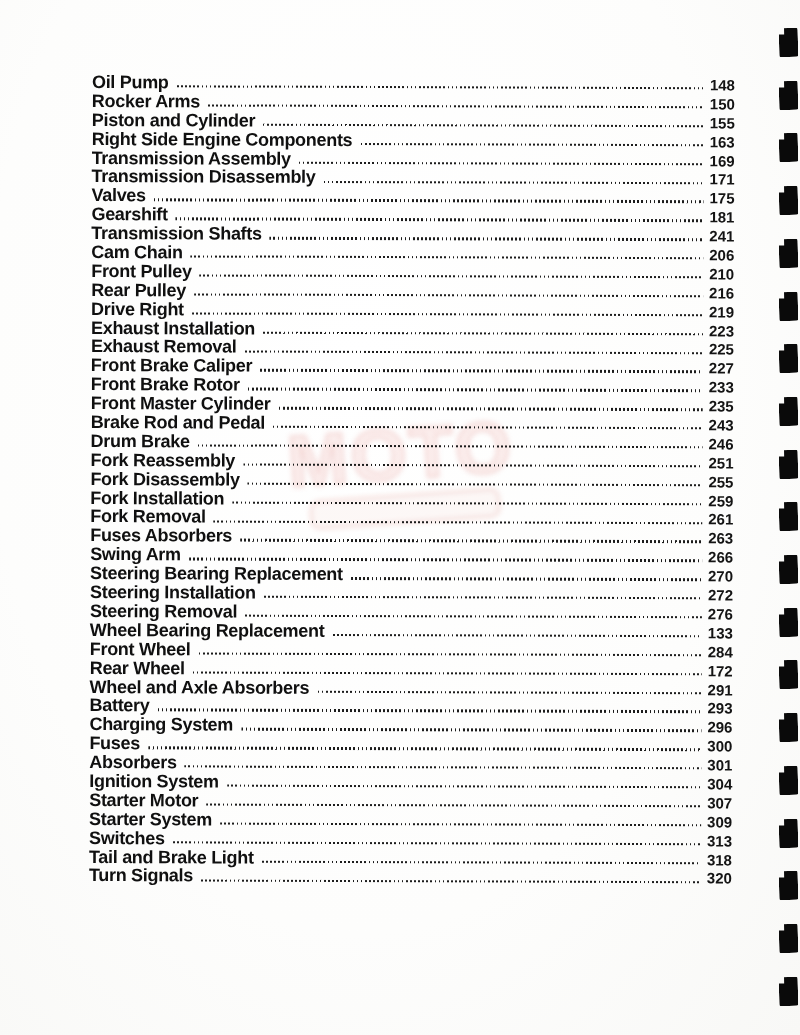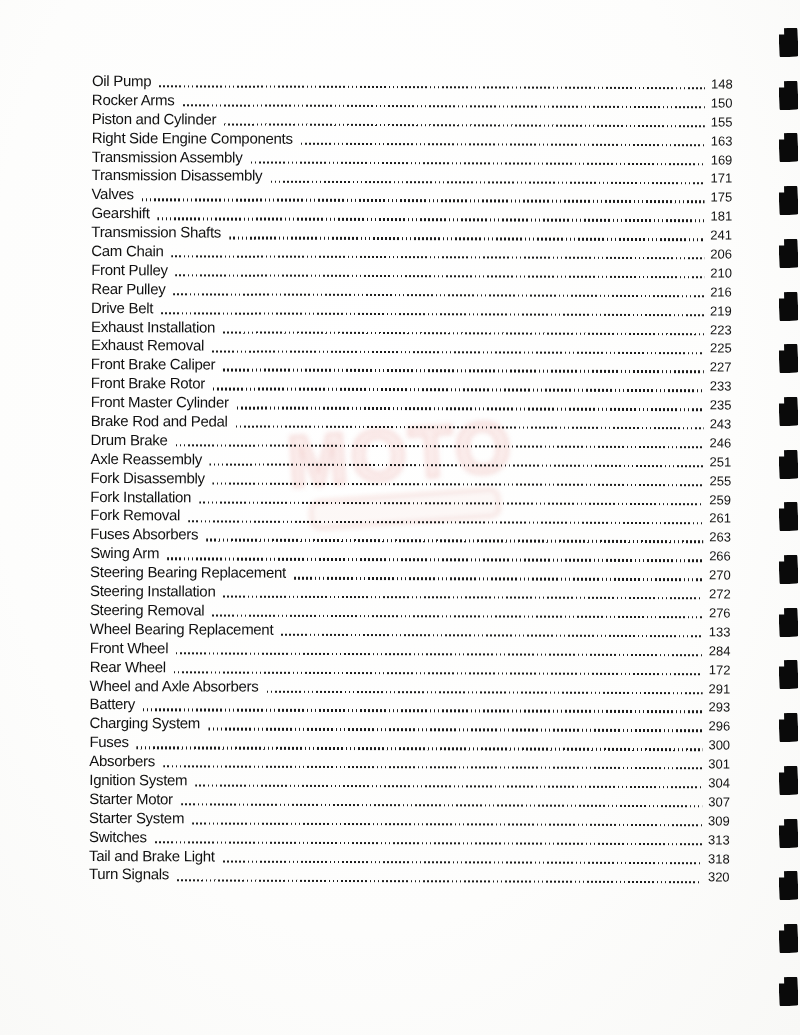--- a/index.html
+++ b/index.html
@@ -29,39 +29,39 @@
     transform-origin: 0 0;
     z-index: 2;
   }
   .toc-row {
     display: flex;
     align-items: baseline;
     height: 18.9px;
     white-space: nowrap;
   }
   .toc-title {
-    font-weight: normal;
-    font-size: 15px;
+    font-weight: bold;
+    font-size: 18px;
     letter-spacing: -0.3px;
     color: #101010;
   }
   .leader {
     flex: 1;
     align-self: flex-end;
     height: 2.3px;
     margin: 0 6px 3.5px 8px;
     background-image: repeating-linear-gradient(
       to right,
       #1c1c1c 0px, #1c1c1c 1.7px,
       transparent 1.7px, transparent 4.1px
     );
   }
   .toc-page {
-    font-size: 13px;
-    font-weight: 400;
+    font-size: 15px;
+    font-weight: 700;
     color: #141414;
     min-width: 24px;
     text-align: left;
   }
 
   
   .tabs { position: absolute; inset: 0; z-index: 3; pointer-events: none; }
   .tab {
     position: absolute;
     right: 2px;
@@ -167,21 +167,21 @@
       <span class="toc-title">Front Pulley</span>
       <span class="leader"></span>
       <span class="toc-page">210</span>
     </div>
       <div class="toc-row">
       <span class="toc-title">Rear Pulley</span>
       <span class="leader"></span>
       <span class="toc-page">216</span>
     </div>
       <div class="toc-row">
-      <span class="toc-title">Drive Belt</span>
+      <span class="toc-title">Drive Right</span>
       <span class="leader"></span>
       <span class="toc-page">219</span>
     </div>
       <div class="toc-row">
       <span class="toc-title">Exhaust Installation</span>
       <span class="leader"></span>
       <span class="toc-page">223</span>
     </div>
       <div class="toc-row">
       <span class="toc-title">Exhaust Removal</span>
@@ -207,21 +207,21 @@
       <span class="toc-title">Brake Rod and Pedal</span>
       <span class="leader"></span>
       <span class="toc-page">243</span>
     </div>
       <div class="toc-row">
       <span class="toc-title">Drum Brake</span>
       <span class="leader"></span>
       <span class="toc-page">246</span>
     </div>
       <div class="toc-row">
-      <span class="toc-title">Axle Reassembly</span>
+      <span class="toc-title">Fork Reassembly</span>
       <span class="leader"></span>
       <span class="toc-page">251</span>
     </div>
       <div class="toc-row">
       <span class="toc-title">Fork Disassembly</span>
       <span class="leader"></span>
       <span class="toc-page">255</span>
     </div>
       <div class="toc-row">
       <span class="toc-title">Fork Installation</span>

